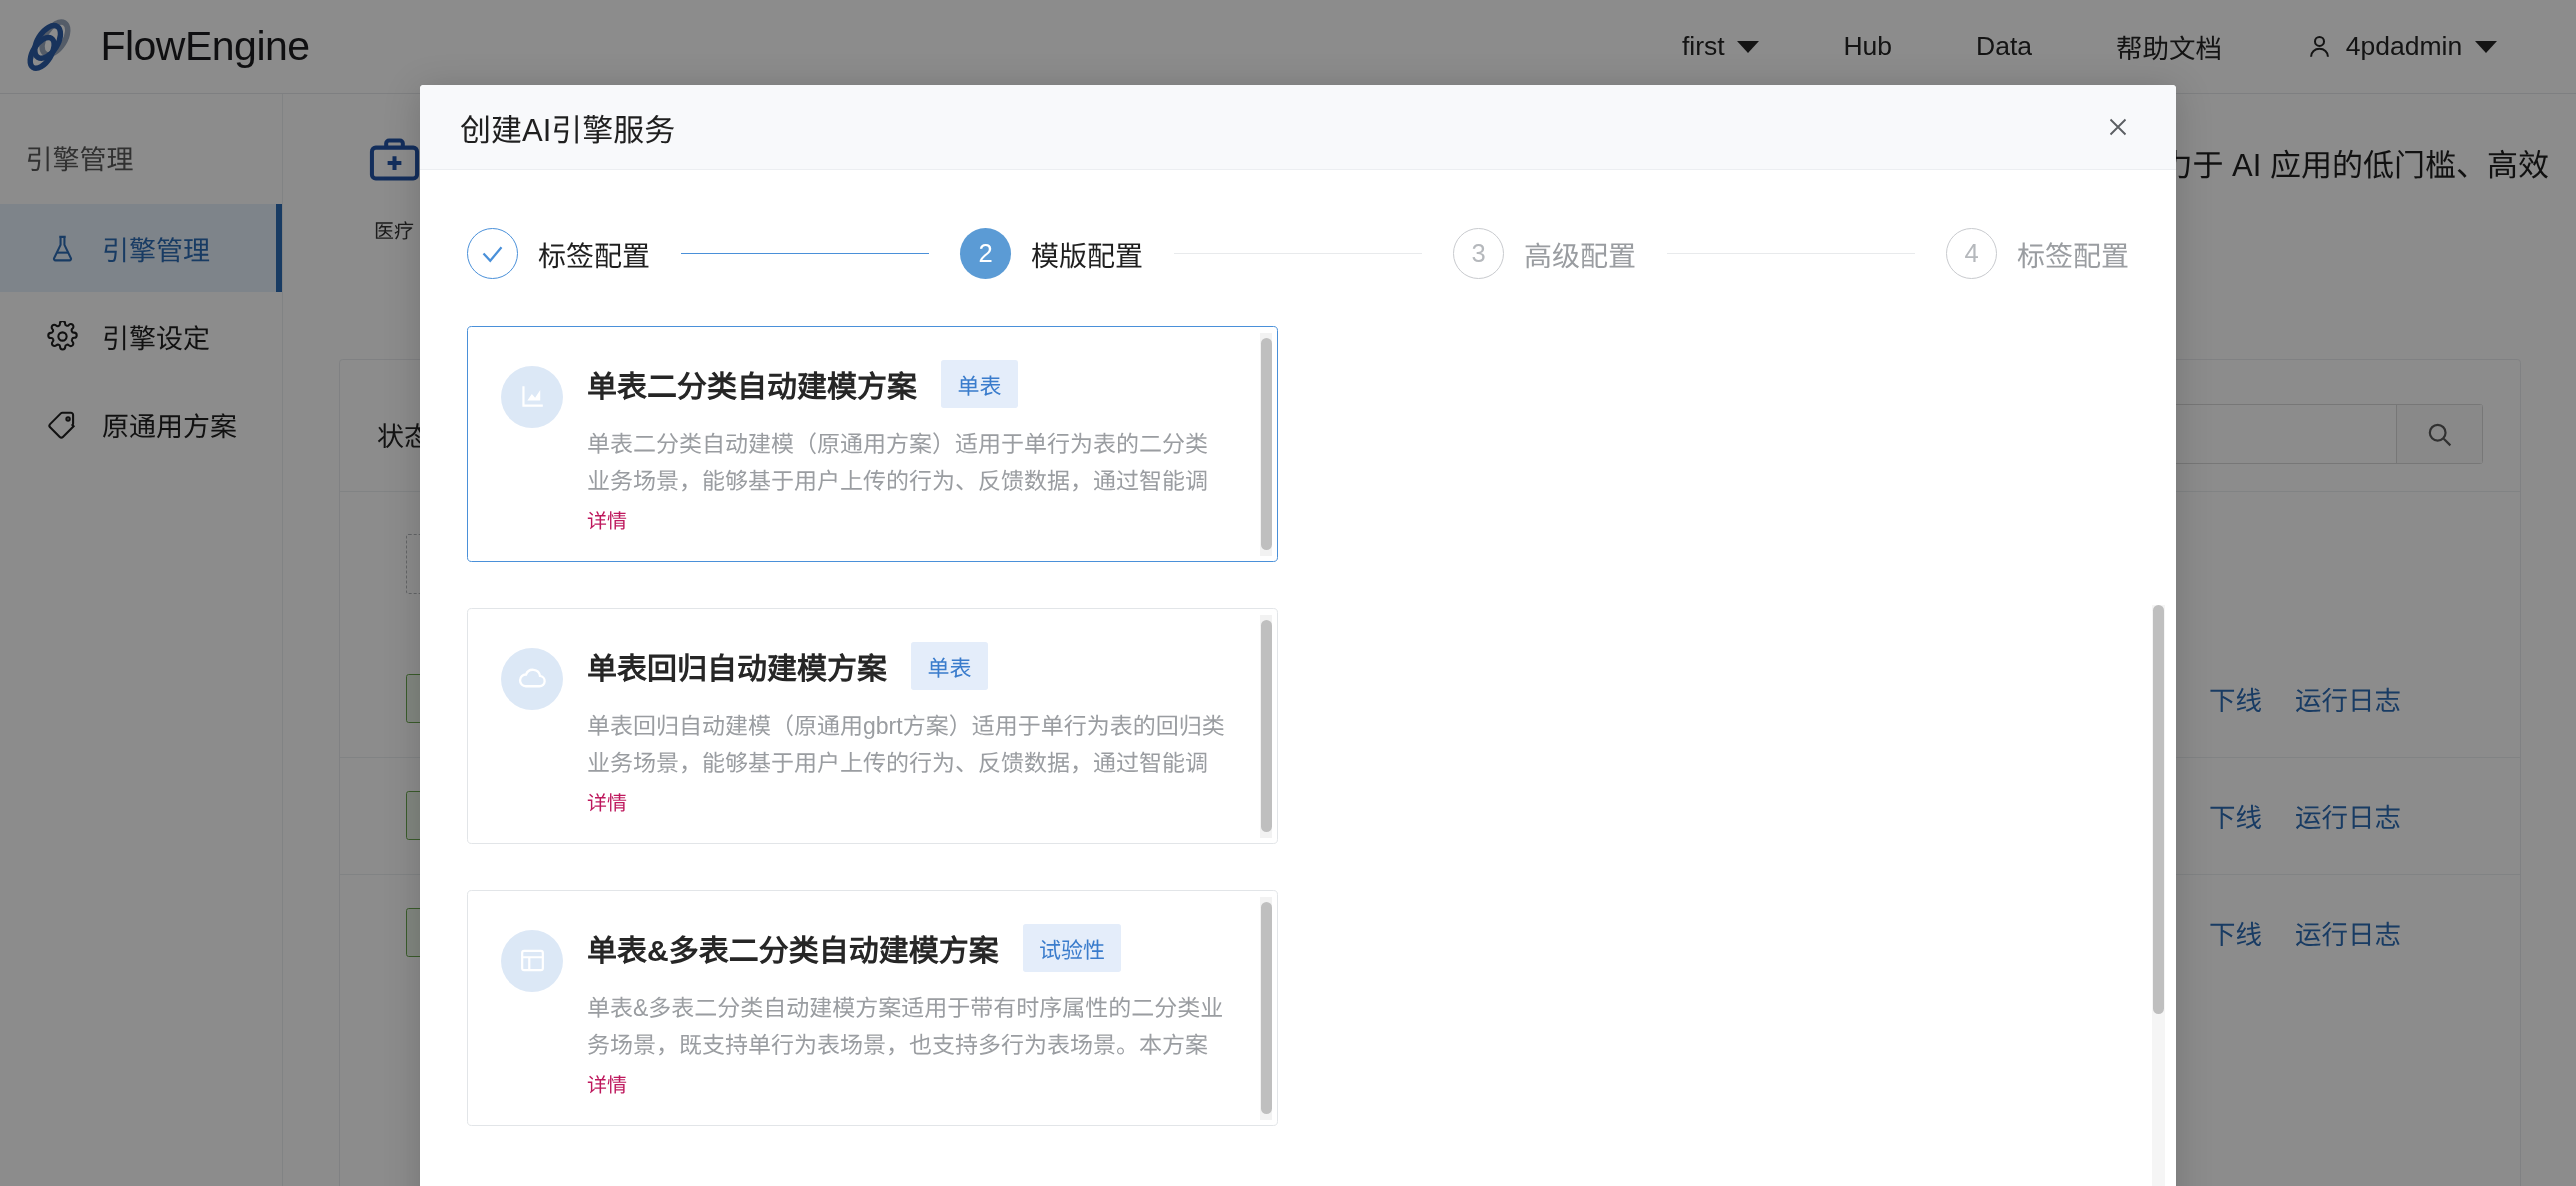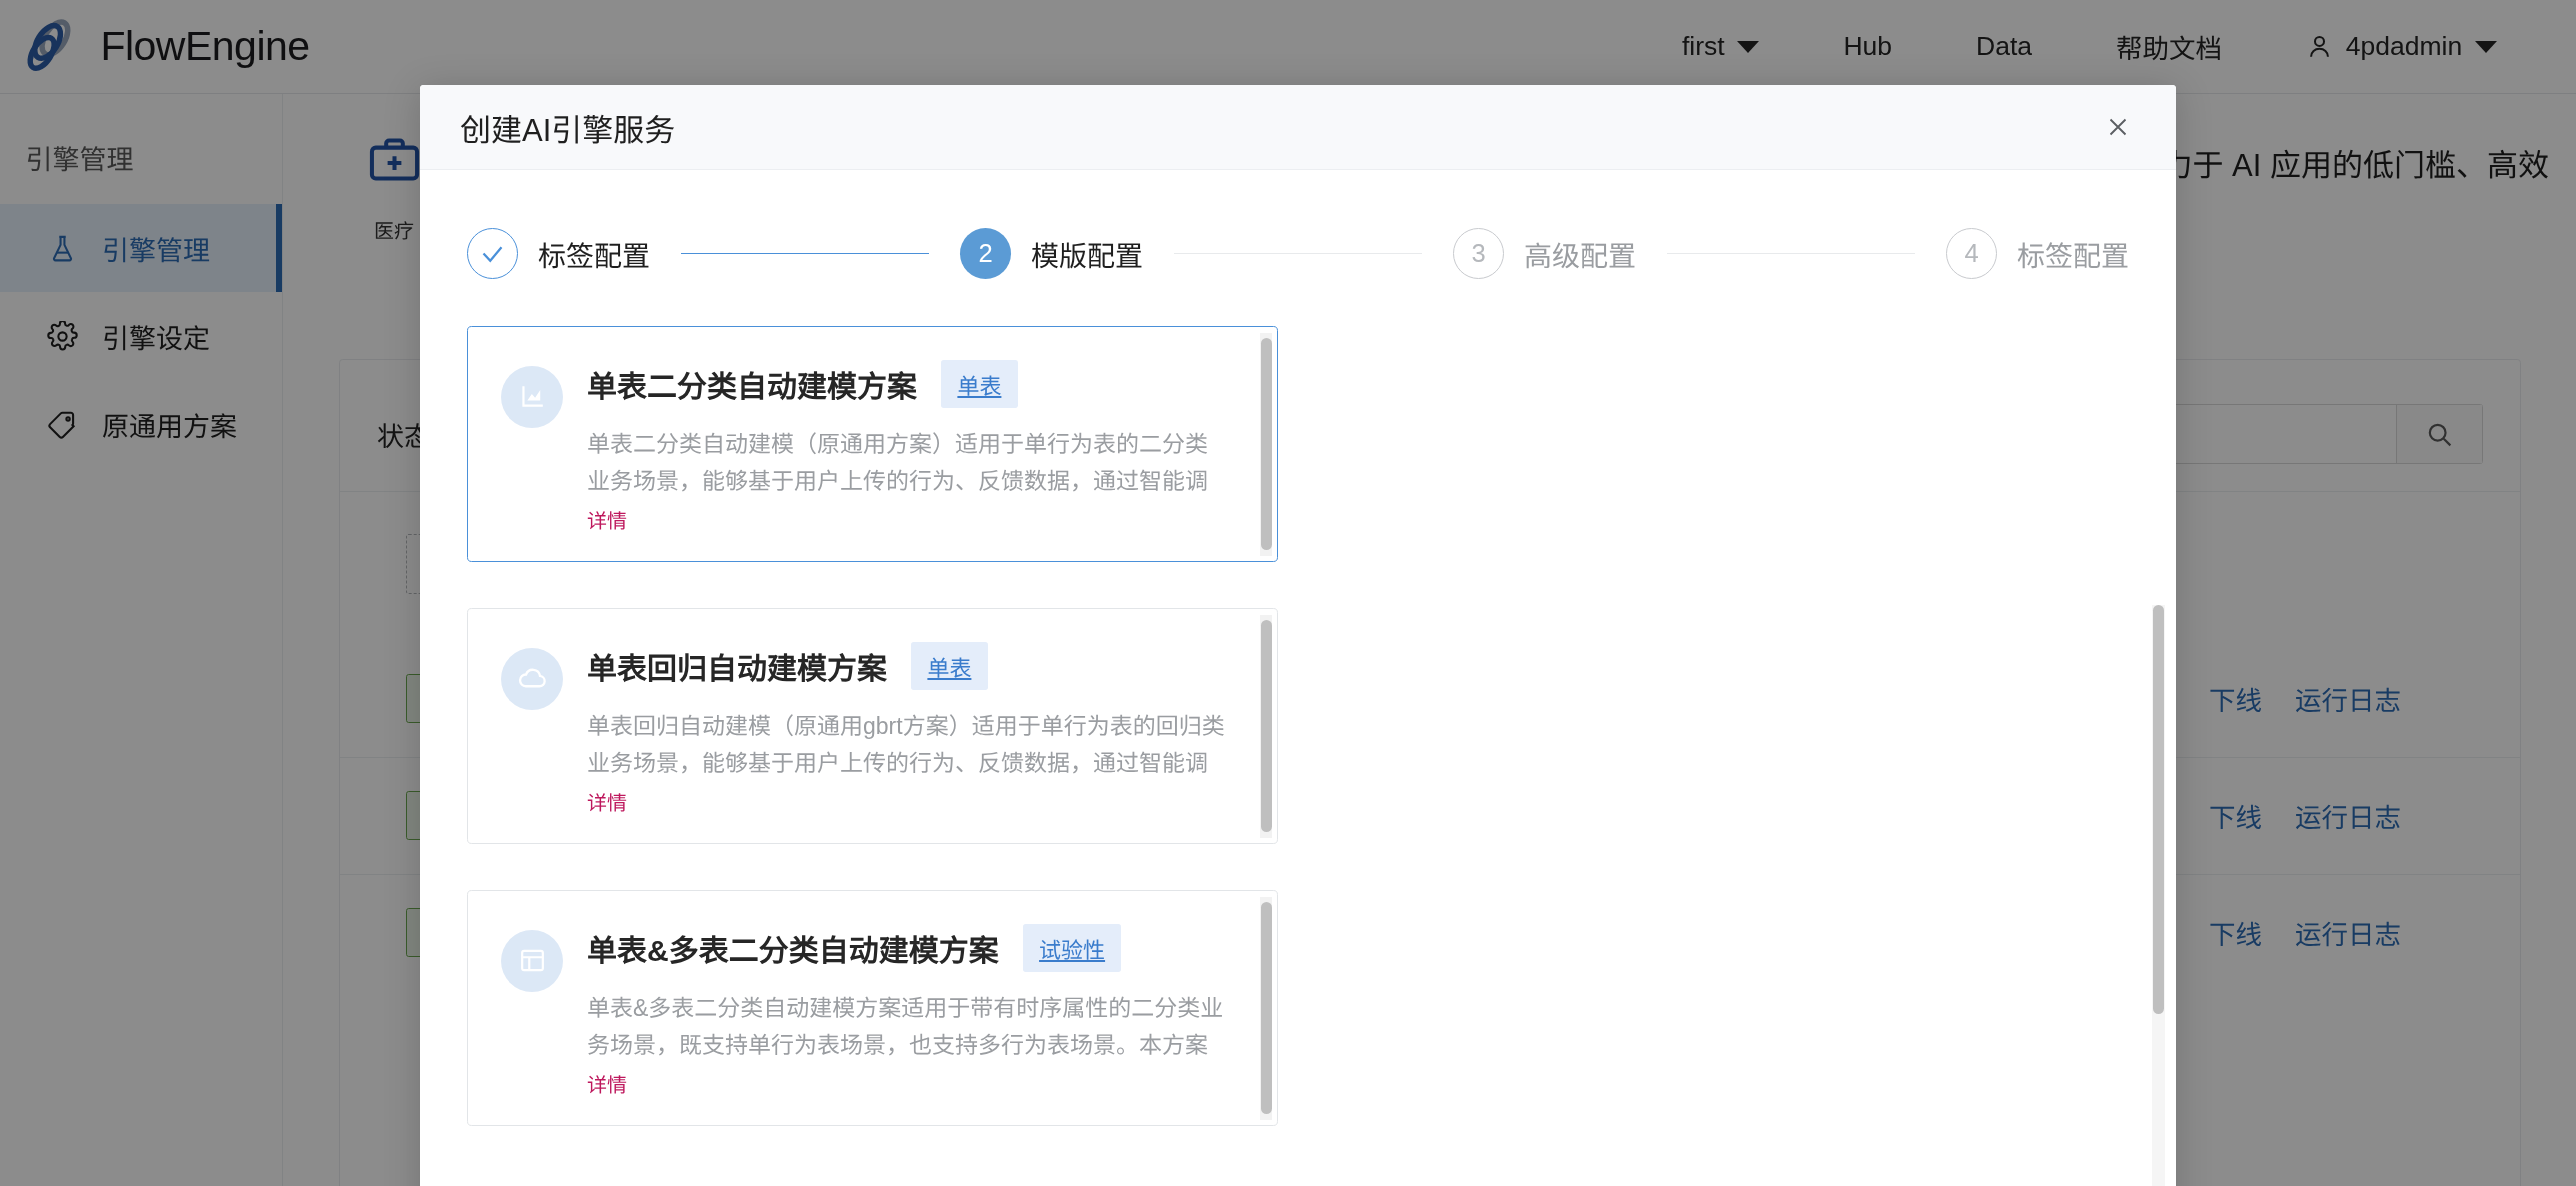--- a/index.html
+++ b/index.html
@@ -142,21 +142,21 @@
   .tpl-ico-wrap {
     width: 62px; height: 62px; border-radius: 50%; background: #dce8f6;
     display: flex; align-items: center; justify-content: center; flex: 0 0 62px; margin-top: 5.5px;
   }
   .tpl-ico { width: 31px; height: 31px; display:block; }
   .tpl-main { margin-left: 24px; min-width: 0; }
   .tpl-title-row { display: flex; align-items: center; gap: 24px; }
   .tpl-title { font-size: 30px; font-weight: 700; color: #262626; white-space: nowrap; }
   .tpl-tag {
     background: #e4edfa; color: #3a7ccc; font-size: 22px; border-radius: 2.7px;
-    padding: 8.2px 16.4px; white-space: nowrap; text-decoration: underline;
+    padding: 8.2px 16.4px; white-space: nowrap;
   }
   .tpl-desc {
     margin-top: 18px; font-size: 23px; line-height: 37px; color: #9a9da1;
     width: 639px; max-height: 73px; overflow: hidden;
   }
   .tpl-more { margin-top: 6px; font-size: 20px; color: #be185d; cursor: pointer; display:inline-block; }
 
   .card-sb {
     position: absolute; right: 4.6px; top: 5.5px; bottom: 5.5px; width: 12.8px; background: #f2f2f2;
   }

